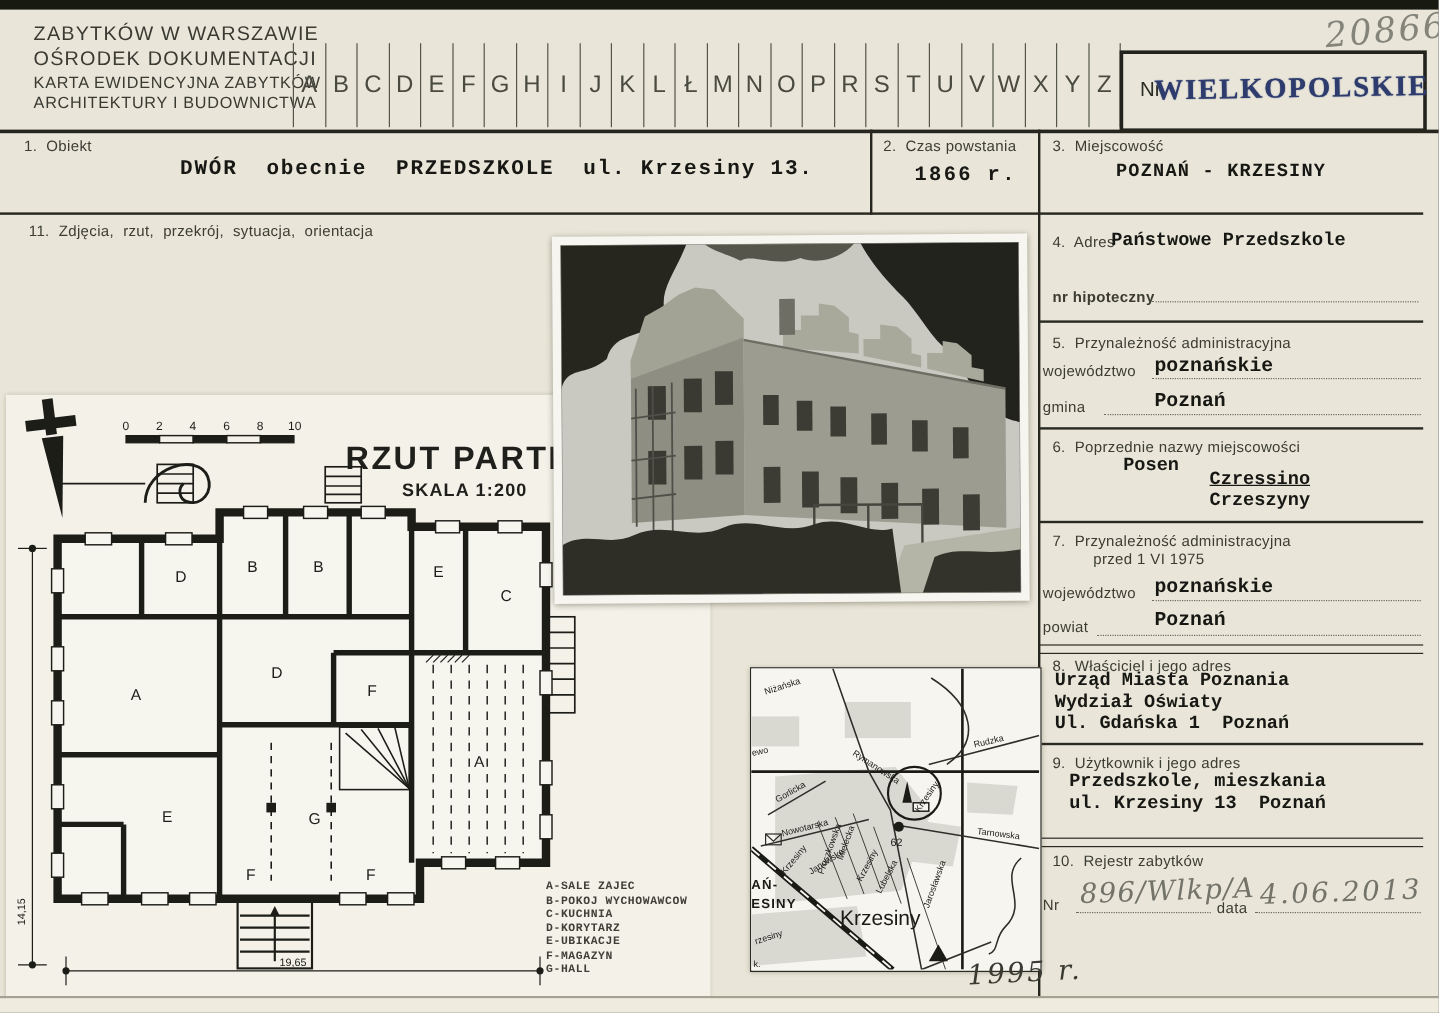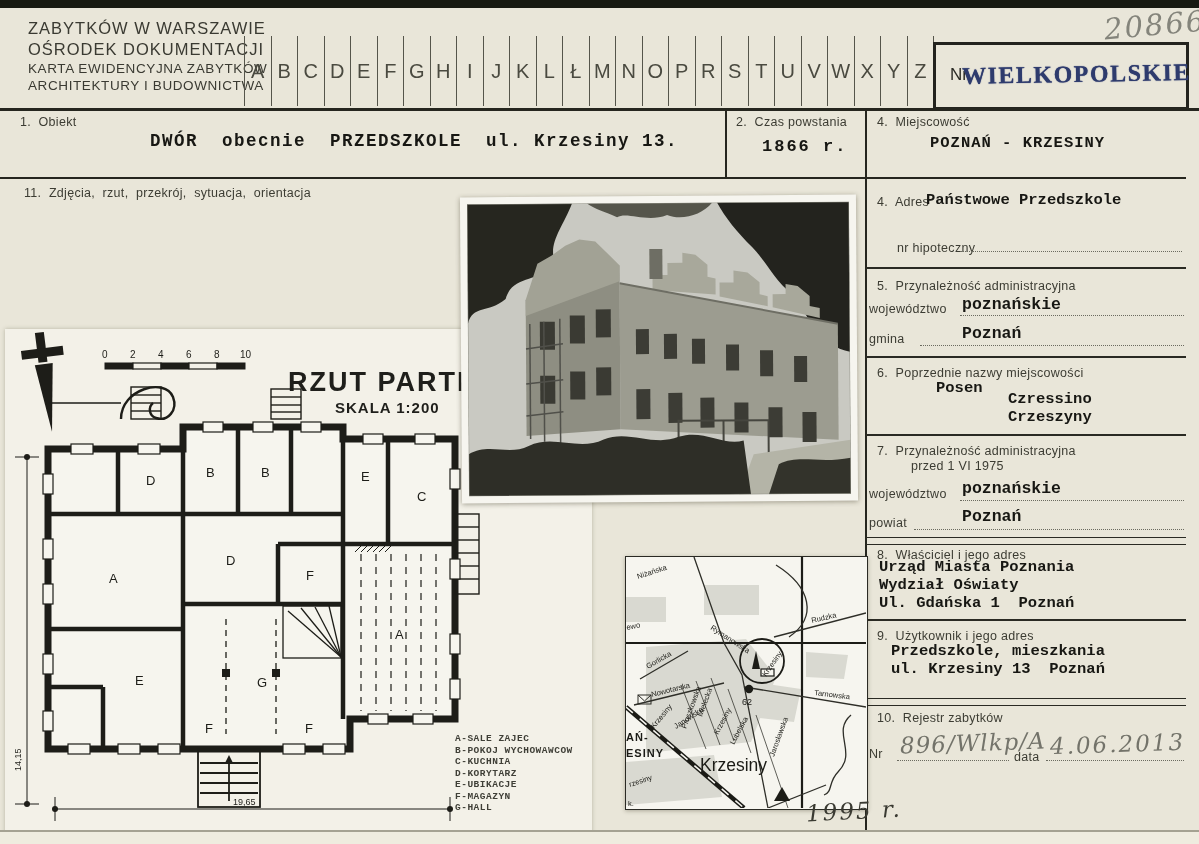--- a/index.html
+++ b/index.html
@@ -104,43 +104,43 @@
   <div class="abs vline" style="left:725px;top:108px;height:71px;"></div>
   <div class="abs vline" style="left:865px;top:108px;height:723px;"></div>
   <div class="abs hline" style="left:0;top:177px;width:1186px;"></div>
 
   <div class="abs lbl" style="left:20px;top:115px;">1.  Obiekt</div>
   <div class="abs typed" style="left:150px;top:131px;font-size:17.5px;letter-spacing:1.5px;">DWÓR  obecnie  PRZEDSZKOLE  ul. Krzesiny 13.</div>
 
   <div class="abs lbl" style="left:736px;top:115px;">2.  Czas powstania</div>
   <div class="abs typed" style="left:762px;top:137px;font-size:17px;letter-spacing:2px;">1866 r.</div>
 
-  <div class="abs lbl" style="left:877px;top:115px;">4.  Miejscowość</div>
+  <div class="abs lbl" style="left:877px;top:115px;">3.  Miejscowość</div>
   <div class="abs typed" style="left:930px;top:134px;font-size:15.5px;letter-spacing:1px;">POZNAŃ - KRZESINY</div>
 
   <div class="abs lbl" style="left:24px;top:186px;">11.  Zdjęcia,  rzut,  przekrój,  sytuacja,  orientacja</div>
 
   <div class="abs lbl" style="left:877px;top:195px;">4.  Adres</div>
   <div class="abs typed" style="left:926px;top:191px;font-size:15.5px;">Państwowe Przedszkole</div>
-  <div class="abs lbl" style="left:897px;top:241px;">nr hipoteczny</div>
+  <div class="abs lbl" style="left:877px;top:241px;font-weight:bold;">nr hipoteczny</div>
   <div class="abs dotted" style="left:960px;top:250px;width:222px;"></div>
   <div class="abs sep" style="left:866px;top:267px;width:320px;"></div>
 
   <div class="abs lbl" style="left:877px;top:279px;">5.  Przynależność administracyjna</div>
   <div class="abs lbl" style="left:869px;top:302px;">województwo</div>
   <div class="abs typed" style="left:962px;top:295px;font-size:16.5px;">poznańskie</div>
   <div class="abs dotted" style="left:960px;top:314px;width:224px;"></div>
   <div class="abs lbl" style="left:869px;top:332px;">gmina</div>
   <div class="abs typed" style="left:962px;top:324px;font-size:16.5px;">Poznań</div>
   <div class="abs dotted" style="left:920px;top:344px;width:264px;"></div>
   <div class="abs sep" style="left:866px;top:356px;width:320px;"></div>
 
   <div class="abs lbl" style="left:877px;top:366px;text-align:center;">6.  Poprzednie nazwy miejscowości</div>
   <div class="abs typed" style="left:936px;top:379px;font-size:15.5px;">Posen</div>
-  <div class="abs typed" style="left:1008px;top:390px;font-size:15.5px;">Czressino</div>
+  <div class="abs typed" style="left:1008px;top:390px;font-size:15.5px;text-decoration:underline;">Czressino</div>
   <div class="abs typed" style="left:1008px;top:408px;font-size:15.5px;">Crzeszyny</div>
   <div class="abs sep" style="left:866px;top:434px;width:320px;"></div>
 
   <div class="abs lbl" style="left:877px;top:444px;">7.  Przynależność administracyjna</div>
   <div class="abs lbl" style="left:891px;top:459px;padding-left:20px;">przed 1 VI 1975</div>
   <div class="abs lbl" style="left:869px;top:487px;">województwo</div>
   <div class="abs typed" style="left:962px;top:479px;font-size:16.5px;">poznańskie</div>
   <div class="abs dotted" style="left:960px;top:499px;width:224px;"></div>
   <div class="abs lbl" style="left:869px;top:516px;">powiat</div>
   <div class="abs typed" style="left:962px;top:507px;font-size:16.5px;">Poznań</div>

